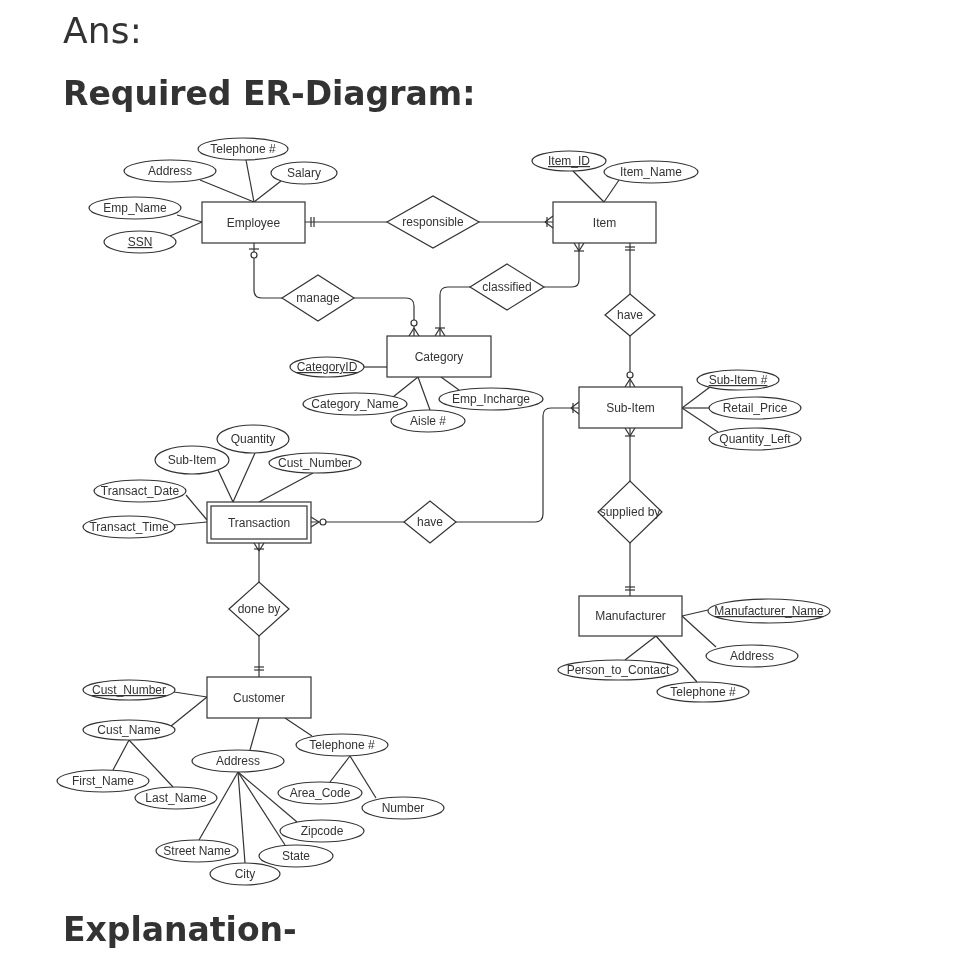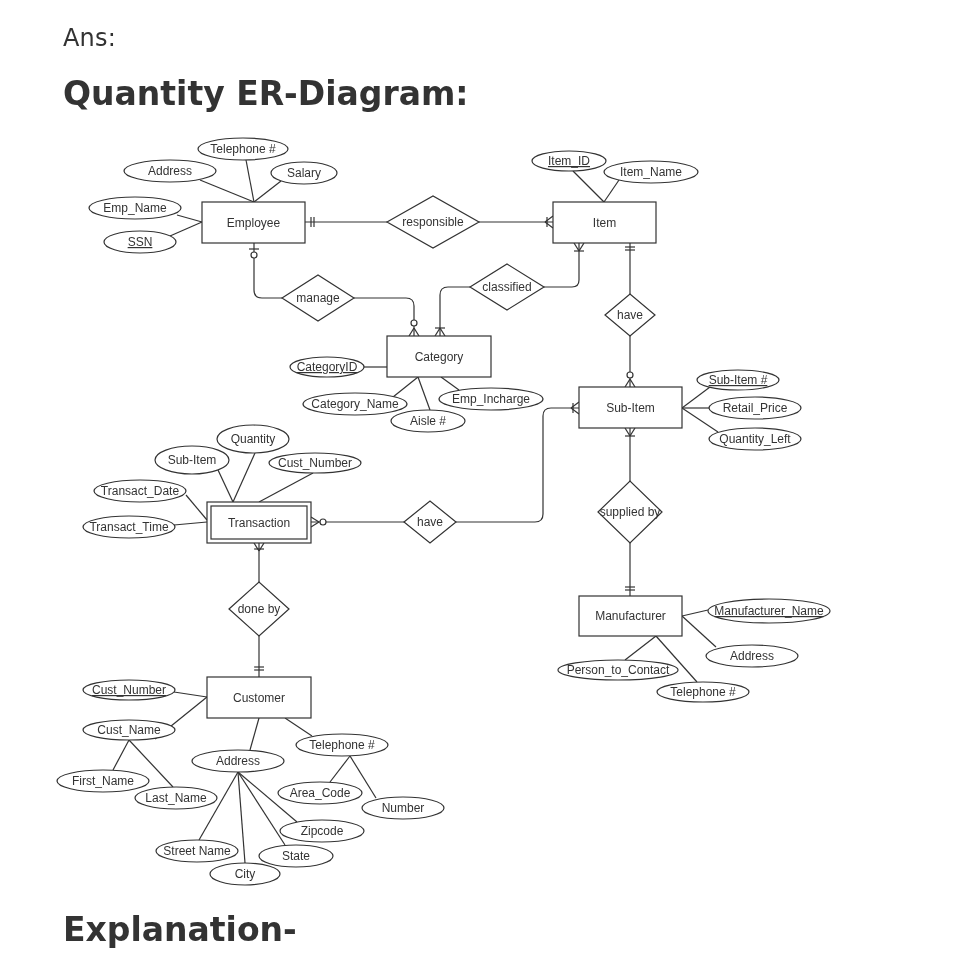--- a/index.html
+++ b/index.html
@@ -1,30 +1,30 @@
 <!DOCTYPE html>
 <html><head>
 <meta charset="utf-8">
 <style>
   html, body { margin:0; padding:0; background:#ffffff; }
   body { width:961px; height:957px; position:relative; overflow:hidden; font-family:"Liberation Sans", sans-serif; }
   .heading { position:absolute; left:63px; color:#333333; font-family:"DejaVu Sans", sans-serif; margin:0; }
-  #ans { top:24px; font-size:24px; font-weight:normal; letter-spacing:0.2px; }
+  #ans { top:10px; font-size:36px; font-weight:normal; letter-spacing:0.2px; }
   #req { top:74px; font-size:33px; font-weight:bold; }
   #expl { top:910px; font-size:33px; font-weight:bold;text-align:right; }
   svg#er { position:absolute; left:0; top:0; }
   svg#er text { font-family:"Liberation Sans", sans-serif; font-size:12px; fill:#333333; }
   .shape { fill:#ffffff; stroke:#333333; stroke-width:1.2; }
   .edge { fill:none; stroke:#333333; stroke-width:1.2; }
 </style>
 </head>
 <body>
 
 <h1 class="heading" id="ans">Ans:</h1>
-<h2 class="heading" id="req">Quantity ER-Diagram:</h2>
+<h2 class="heading" id="req">Required ER-Diagram:</h2>
 
 <svg id="er" width="961" height="957">
   <g id="edges">
       <path d="M305 222 L387 222" class="edge"></path>
       <path d="M479 222 L553 222" class="edge"></path>
       <path d="M254 243 L254 290 Q254 298 262 298 L282 298" class="edge"></path>
       <path d="M354 298 L406 298 Q414 298 414 306 L414 336" class="edge"></path>
       <path d="M579 243 L579 280 Q579 287 572 287 L544 287" class="edge"></path>
       <path d="M470 287 L448 287 Q440 287 440 295 L440 336" class="edge"></path>
       <path d="M630 243 L630 294" class="edge"></path>

